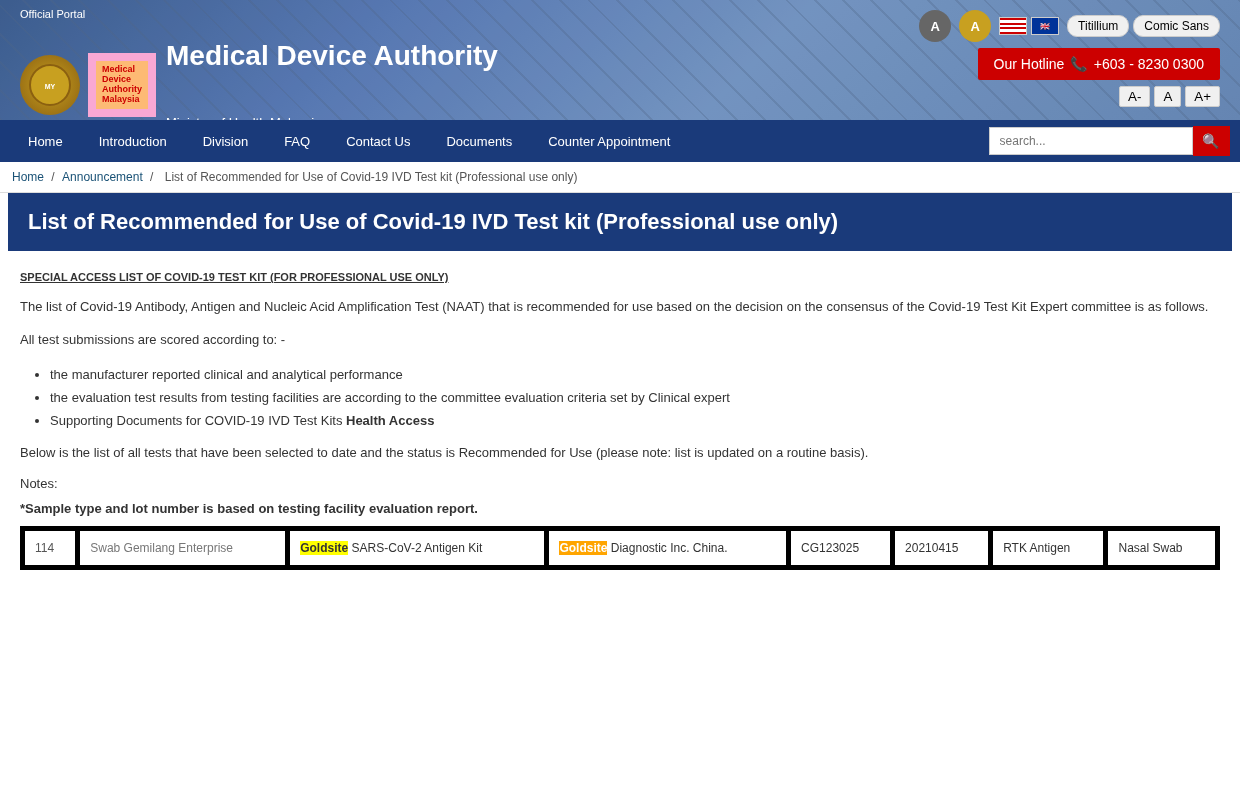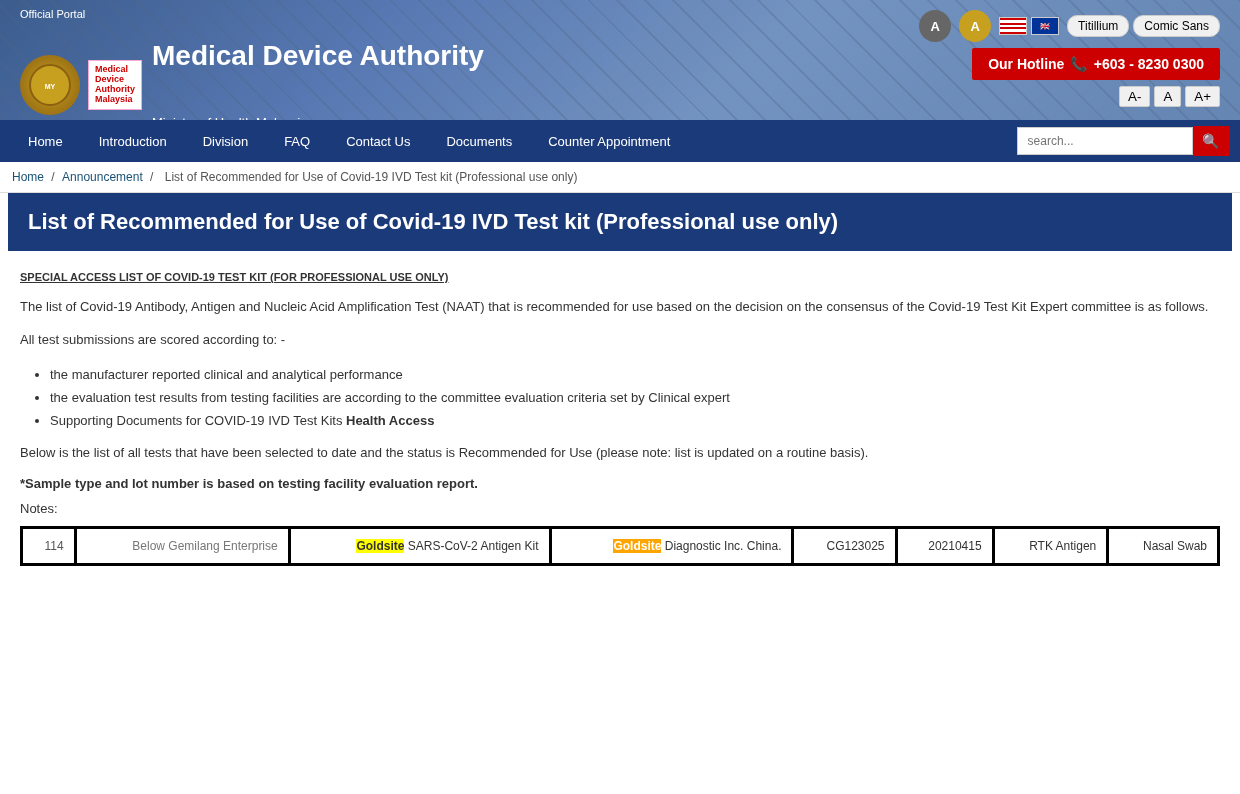--- a/index.html
+++ b/index.html
@@ -50,22 +50,22 @@
       border-radius: 50%;
       margin-right: 8px;
       display: flex;
       align-items: center;
       justify-content: center;
       color: #fff;
       font-size: 10px;
       font-weight: bold;
     }
     .mda-logo-box {
-      background: #ffffff;
-      border: 1px solid #f9a8d4;
+      background: #fdba74;
+      border: 8px solid #f9a8d4;
       padding: 4px 6px;
       margin-right: 10px;
       font-size: 8px;
       font-weight: bold;
       color: #cc0000;
       line-height: 1.2;
     }
     .header-title-text {
       color: #fff;
     }
@@ -137,21 +137,21 @@
       border: 1px solid #ccc;
       cursor: pointer;
       font-size: 12px;
       border-radius: 10px;
     }
     .hotline-bar {
       background: #cc0000;
       color: #fff;
       padding: 8px 16px;
       font-size: 14px;
-      font-weight: bold;
+      font-weight: normal;
       border-radius: 2px;
       display: flex;
       align-items: center;
       gap: 6px;
     }
     .text-size-btns {
       display: flex;
       gap: 4px;
       align-items: center;
     }
@@ -186,21 +186,21 @@
     }
     .search-area {
       display: flex;
       align-items: center;
       gap: 0;
     }
     .search-input {
       padding: 6px 10px;
       border: 1px solid #ccc;
       font-size: 12px;
-      width: 176px;
+      width: 204px;
       color: #999;
     }
     .search-btn {
       background: #cc0000;
       border: none;
       padding: 7px 10px;
       cursor: pointer;
       color: #fff;
       font-size: 14px;
     }
@@ -260,24 +260,23 @@
     }
 
     
     .data-table {
       width: 100%;
       border-collapse: collapse;
       margin-top: 10px;
     }
     .data-table td {
       padding: 10px;
-      border: 3px solid #000000;
+      border: 5px solid #000000;
       font-size: 12px;
       vertical-align: top;
-      text-align: right;
     }
     .data-table tr:nth-child(even) td {
       background: #fafafa;
     }
     .highlight-yellow {
       background-color: #ffff00;
       font-weight: bold;
     }
     .highlight-orange {
       background-color: #ffa500;
@@ -394,33 +393,33 @@
   <ul class="bullet-list">
     <li>the manufacturer reported clinical and analytical performance</li>
     <li>the evaluation test results from testing facilities are according to the committee evaluation criteria set by Clinical expert</li>
     <li>
       Supporting Documents for COVID-19 IVD Test Kits <span class="bold-text">Health Access</span>
     </li>
   </ul>
 
   <p class="intro-text">Below is the list of all tests that have been selected to date and the status is Recommended for Use (please note: list is updated on a routine basis).</p>
 
+  <p class="notes-text">Notes:</p>
+
   <p class="notes-text bold-text">*Sample type and lot number is based on testing facility evaluation report.</p>
-
-  <p class="notes-text">Notes:</p>
 
   <table class="data-table">
     <tbody>
 
       <tr>
         <td>
           <span class="row-number">114</span>
         </td>
         <td>
-          <span class="company-name">Below Gemilang Enterprise</span>
+          <span class="company-name">Swab Gemilang Enterprise</span>
         </td>
         <td>
           <span class="highlight-yellow">Goldsite</span> SARS-CoV-2 Antigen Kit
         </td>
         <td>
           <span class="highlight-orange">Goldsite</span> Diagnostic Inc. China.
         </td>
         <td>CG123025</td>
         <td>20210415</td>
         <td>RTK Antigen</td>

